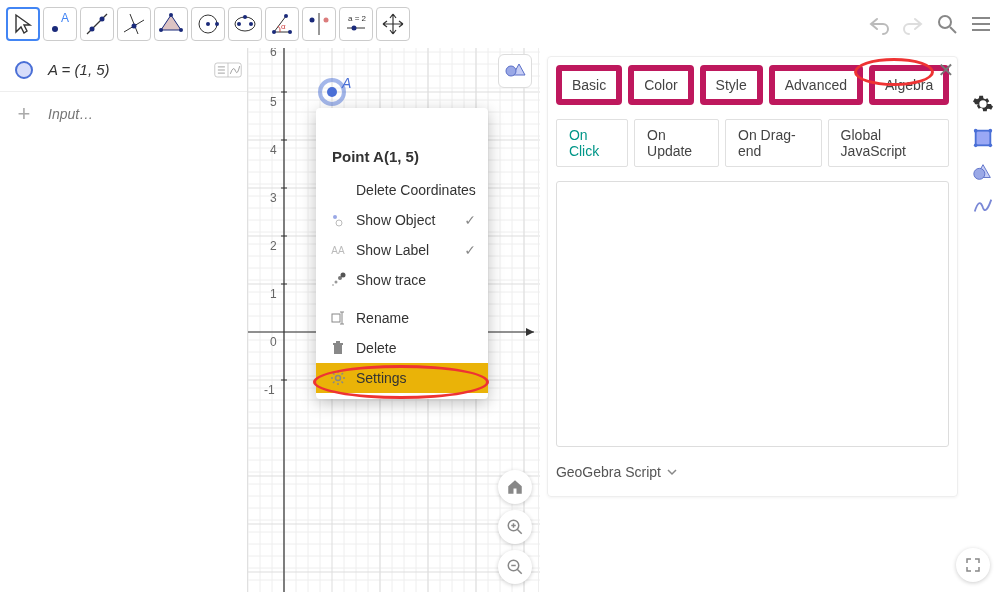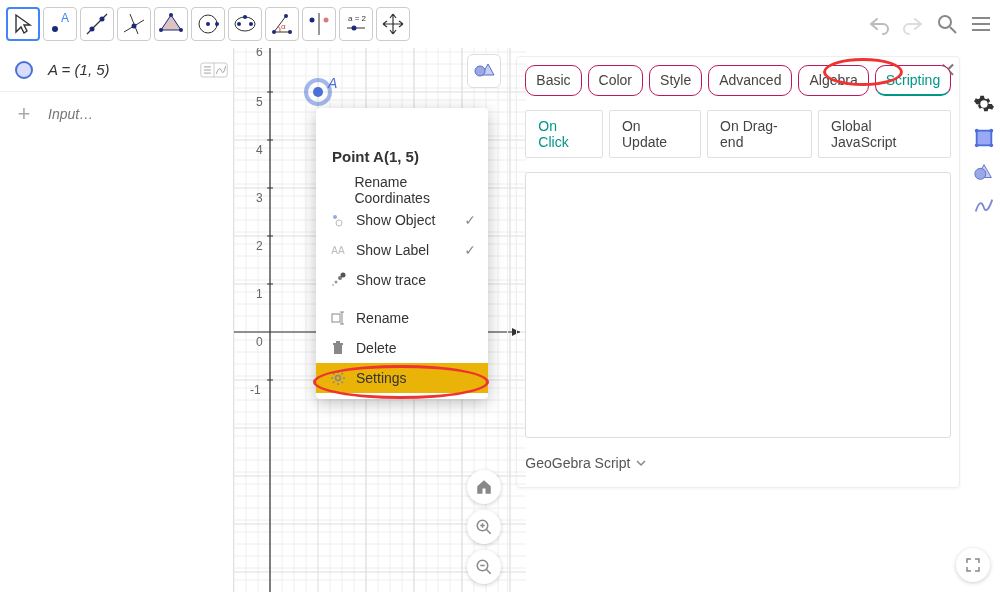--- a/index.html
+++ b/index.html
@@ -45,21 +45,21 @@
   .ctx-icon { width:20px; display:flex; justify-content:center; align-items:center; color:#888;}
   .ctx-icon svg { width:16px; height:16px; }
   .ctx-check { margin-left:auto; color:#888; }
   .ctx-spacer { height:8px; }
   .red-circle-ctx { position:absolute; left:-3px; bottom:0px; width:176px; height:34px; border:3px solid #e33; border-radius:50%/50%; pointer-events:none;}
   
   
   .right-panel { flex:1; border-left:1px solid #eee; position:relative; padding:6px 8px 8px 8px; }
   .close-x { position:absolute; top:10px; right:12px; font-size:20px; color:#777; cursor:pointer; }
   .tabs-row { display:flex; gap:6px; padding:4px 2px; }
-  .ptab { padding:6px 10px; border:1px solid #be185d; border-radius:10px; background:#fff; cursor:pointer; font-size:14px; color:#444;}
+  .ptab { padding:6px 10px; border:6px solid #be185d; border-radius:4px; background:#fff; cursor:pointer; font-size:14px; color:#444;}
   .ptab.active { color:#009688; border-bottom:2px solid #009688;}
   .red-circle-tab { position:absolute; border:3px solid #e33; border-radius:50%; pointer-events:none; }
   .subtabs-row { display:flex; gap:6px; padding:4px 2px; margin-top:6px;}
   .subtab { padding:7px 12px; border:1px solid #e0e0e0; border-radius:2px; background:#fff; cursor:pointer; font-size:14px; color:#444;}
   .subtab.active { color:#009688;}
   .script-area { margin:10px 2px 8px 2px; border:1px solid #ddd; border-radius:3px; height:266px; background:#fff; }
   .script-select { margin:6px 2px; font-size:14px; color:#555; display:flex; align-items:center; gap:6px; cursor:pointer;}
   .panel-card { border:1px solid #eee; border-radius:4px; padding:4px 6px 10px 6px; margin-top:2px; box-shadow:0 1px 3px rgba(0,0,0,0.05);}
   
   
@@ -363,21 +363,20 @@
 
   <div class="right-panel">
     <div class="close-x">✕</div>
     <div class="panel-card">
       <div class="tabs-row">
         <div class="ptab">Basic</div>
         <div class="ptab">Color</div>
         <div class="ptab">Style</div>
         <div class="ptab">Advanced</div>
         <div class="ptab">Algebra</div>
-        <div class="ptab active" style="position:relative;">Scripting</div>
       </div>
       <div class="red-circle-tab" style="left:315px; top:10px; width:80px; height:28px;"></div>
       <div class="subtabs-row">
         <div class="subtab active">On Click</div>
         <div class="subtab">On Update</div>
         <div class="subtab">On Drag-end</div>
         <div class="subtab">Global JavaScript</div>
       </div>
       <textarea class="script-area" style="width: calc(100% - 4px); resize: none; outline: none; padding: 6px;"></textarea>
       <div class="script-select">
@@ -415,21 +414,21 @@
           <path d="M3 18 Q8 2 12 14 Q15 22 21 5" fill="none" stroke="#7a88d6" stroke-width="2"></path>
         </svg>
       </div>
   </div>
 </div>
 
 <div class="ctx-menu">
   <div class="ctx-title">Point A(1, 5)</div>
   <div class="ctx-item">
     <span class="ctx-icon"></span>
-    <span>Rename Coordinates</span>
+    <span>Delete Coordinates</span>
   </div>
   <div class="ctx-item">
     <span class="ctx-icon">
         <svg viewBox="0 0 16 16">
           <circle cx="5" cy="5" r="2" fill="#9aa8e6"></circle>
           <circle cx="9" cy="11" r="3" fill="none" stroke="#bbb"></circle>
         </svg>
       </span>
     <span>Show Object</span>
     <span class="ctx-check">✓</span>

